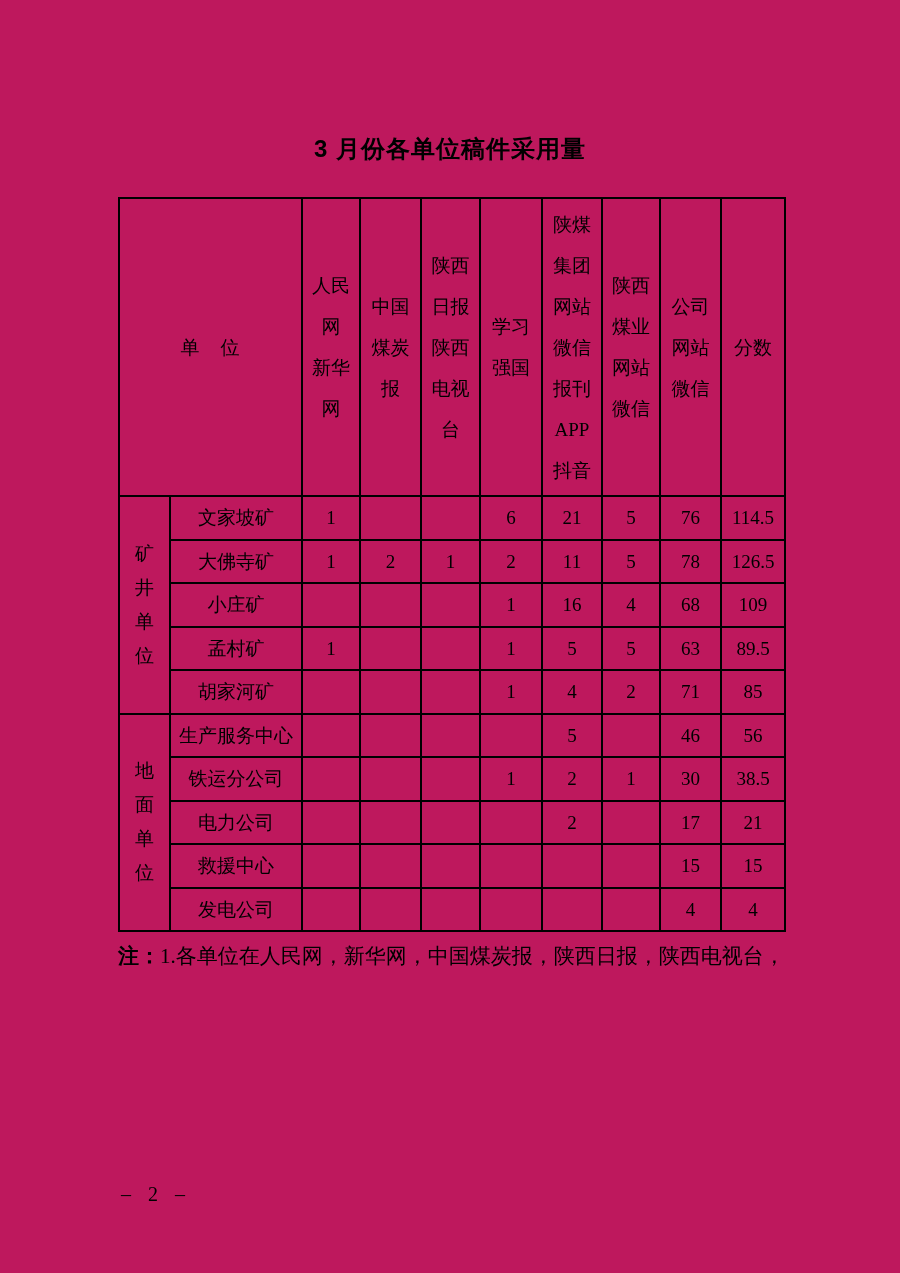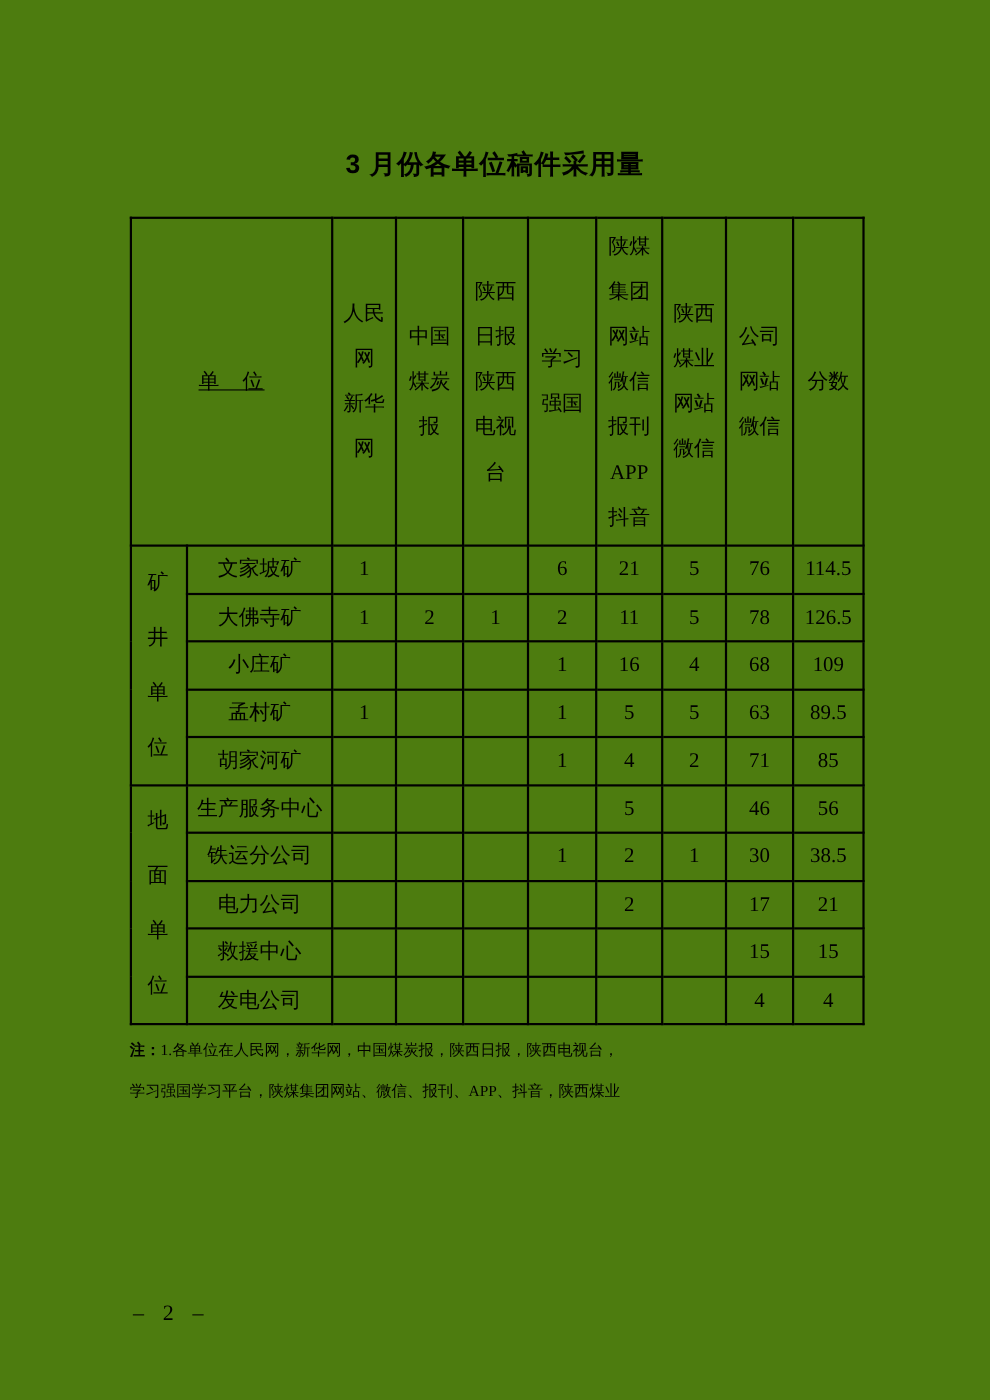--- a/index.html
+++ b/index.html
@@ -1,21 +1,21 @@
 <!DOCTYPE html>
 <html><head>
 <meta charset="utf-8">
 <style>
   html, body { margin: 0; padding: 0; background: #e8e8e8; }
   .page {
     position: relative;
     width: 900px;
     height: 1273px;
     margin: 0 auto;
-    background: #4d7c0f;
+    background: #be185d;
     color: #000000;
     font-family: "Liberation Serif", "DejaVu Serif", serif;
     overflow: hidden;
   }
   .doc-title {
     position: absolute;
     top: 133px;
     left: 0;
     width: 100%;
     text-align: center;
@@ -37,36 +37,36 @@
     padding: 0;
     text-align: center;
     vertical-align: middle;
     font-size: 19px;
     line-height: 1;
     overflow: hidden;
   }
   .header-row { height: 298px; }
   .hcell { vertical-align: top; padding-top: 16px; margin-left: 30px; }
   .hl { height: 41px; line-height: 41px; text-align: center; }
-  .corner { vertical-align: middle; letter-spacing: 1px; text-decoration: underline; }
+  .corner { vertical-align: middle; letter-spacing: 1px; }
   .score-h { vertical-align: middle; border-radius: 12px; }
   .dr { height: 43.5px; }
   .vlabel {
     width: 21px;
     margin: 0 auto;
-    line-height: 50px;
+    line-height: 34px;
     word-break: break-all;
-    text-align: left;
+    text-align: center;
   }
   .notes {
     position: absolute;
     top: 938px;
     left: 118px;
     width: 676px;
-    font-size: 14px;
+    font-size: 21px;
     line-height: 36.5px;
   }
   .note-line { white-space: nowrap; }
   .indent { text-indent: 42px; }
   .bold { font-weight: bold; }
   .page-number {
     position: absolute;
     top: 1183px;
     left: 121px;
     font-size: 20px;
@@ -257,18 +257,17 @@
       <td></td>
       <td></td>
       <td>4</td>
       <td>4</td>
     </tr>
   </tbody>
     </table>
 
   <div class="notes">
     <div class="note-line"><span class="bold">注：</span><span>1.各单位在人民网，新华网，中国煤炭报，陕西日报，陕西电视台，</span></div>
-    <div class="note-line">学习强国学习平台，陕煤集团网站、微信、报刊、APP、抖音，陕西煤业</div>
   </div>
 
   <div class="page-number">– 2 –</div>
 
 </div>
 
 </body></html>

